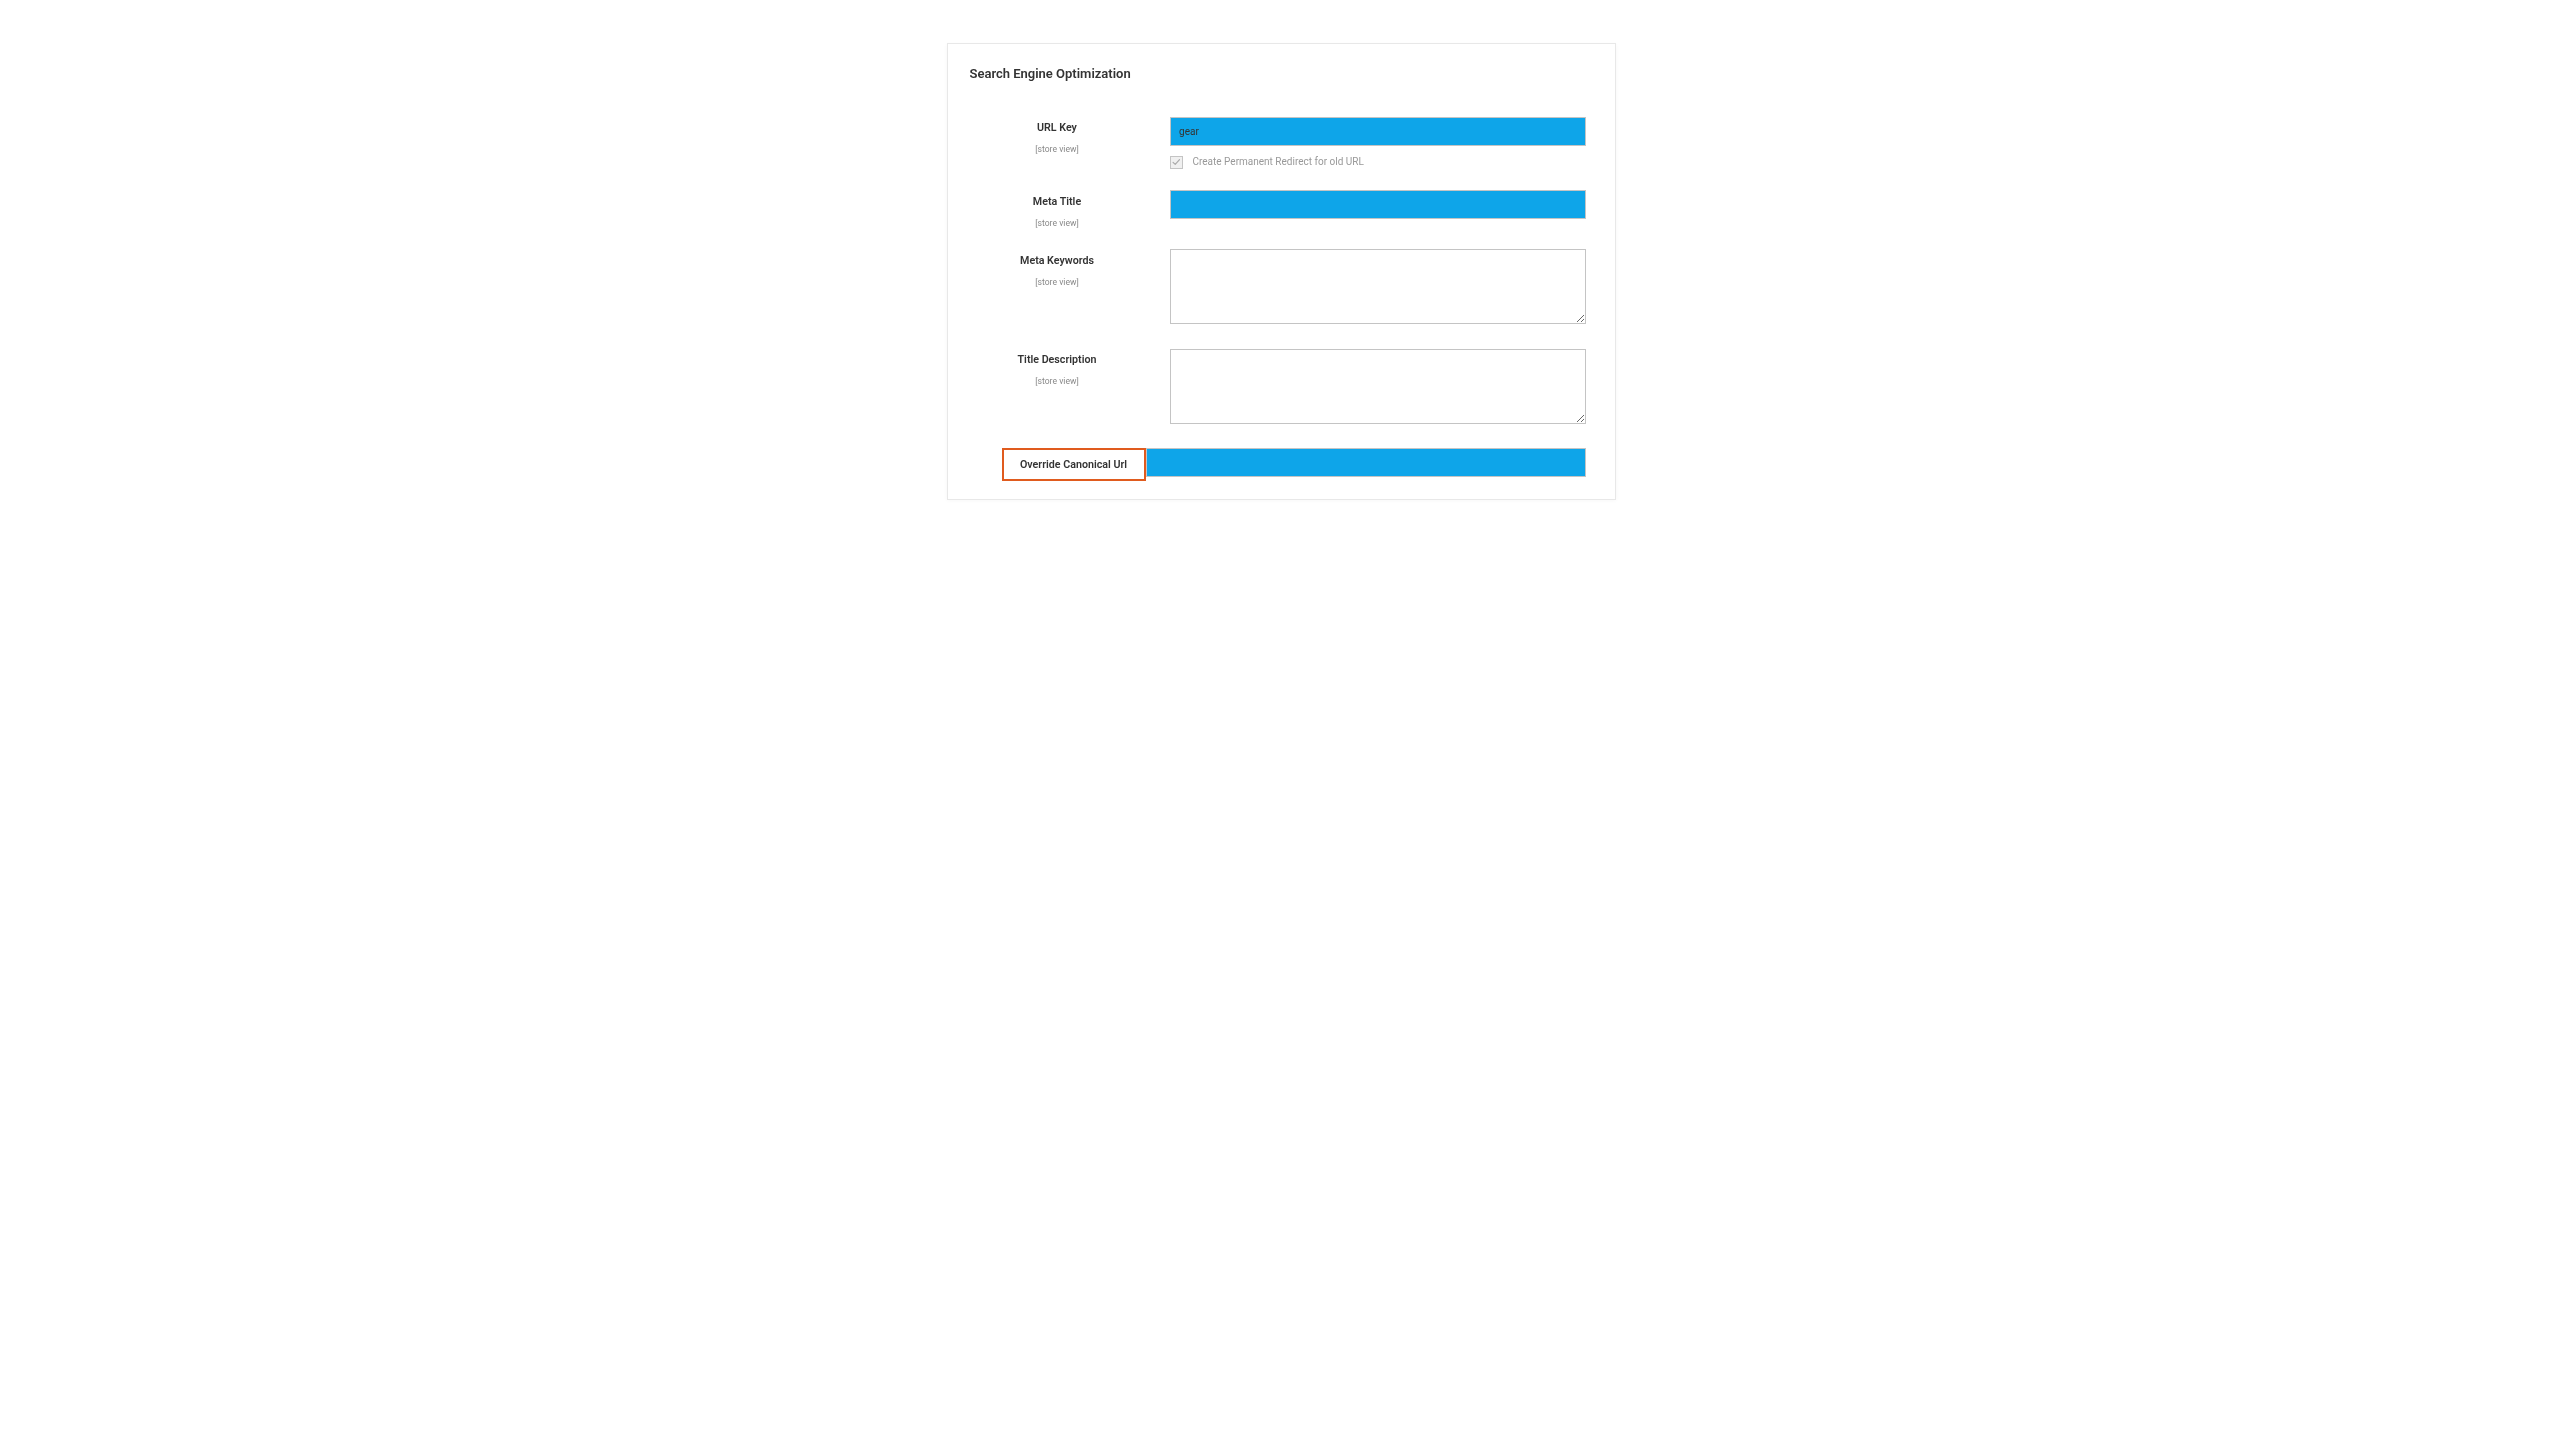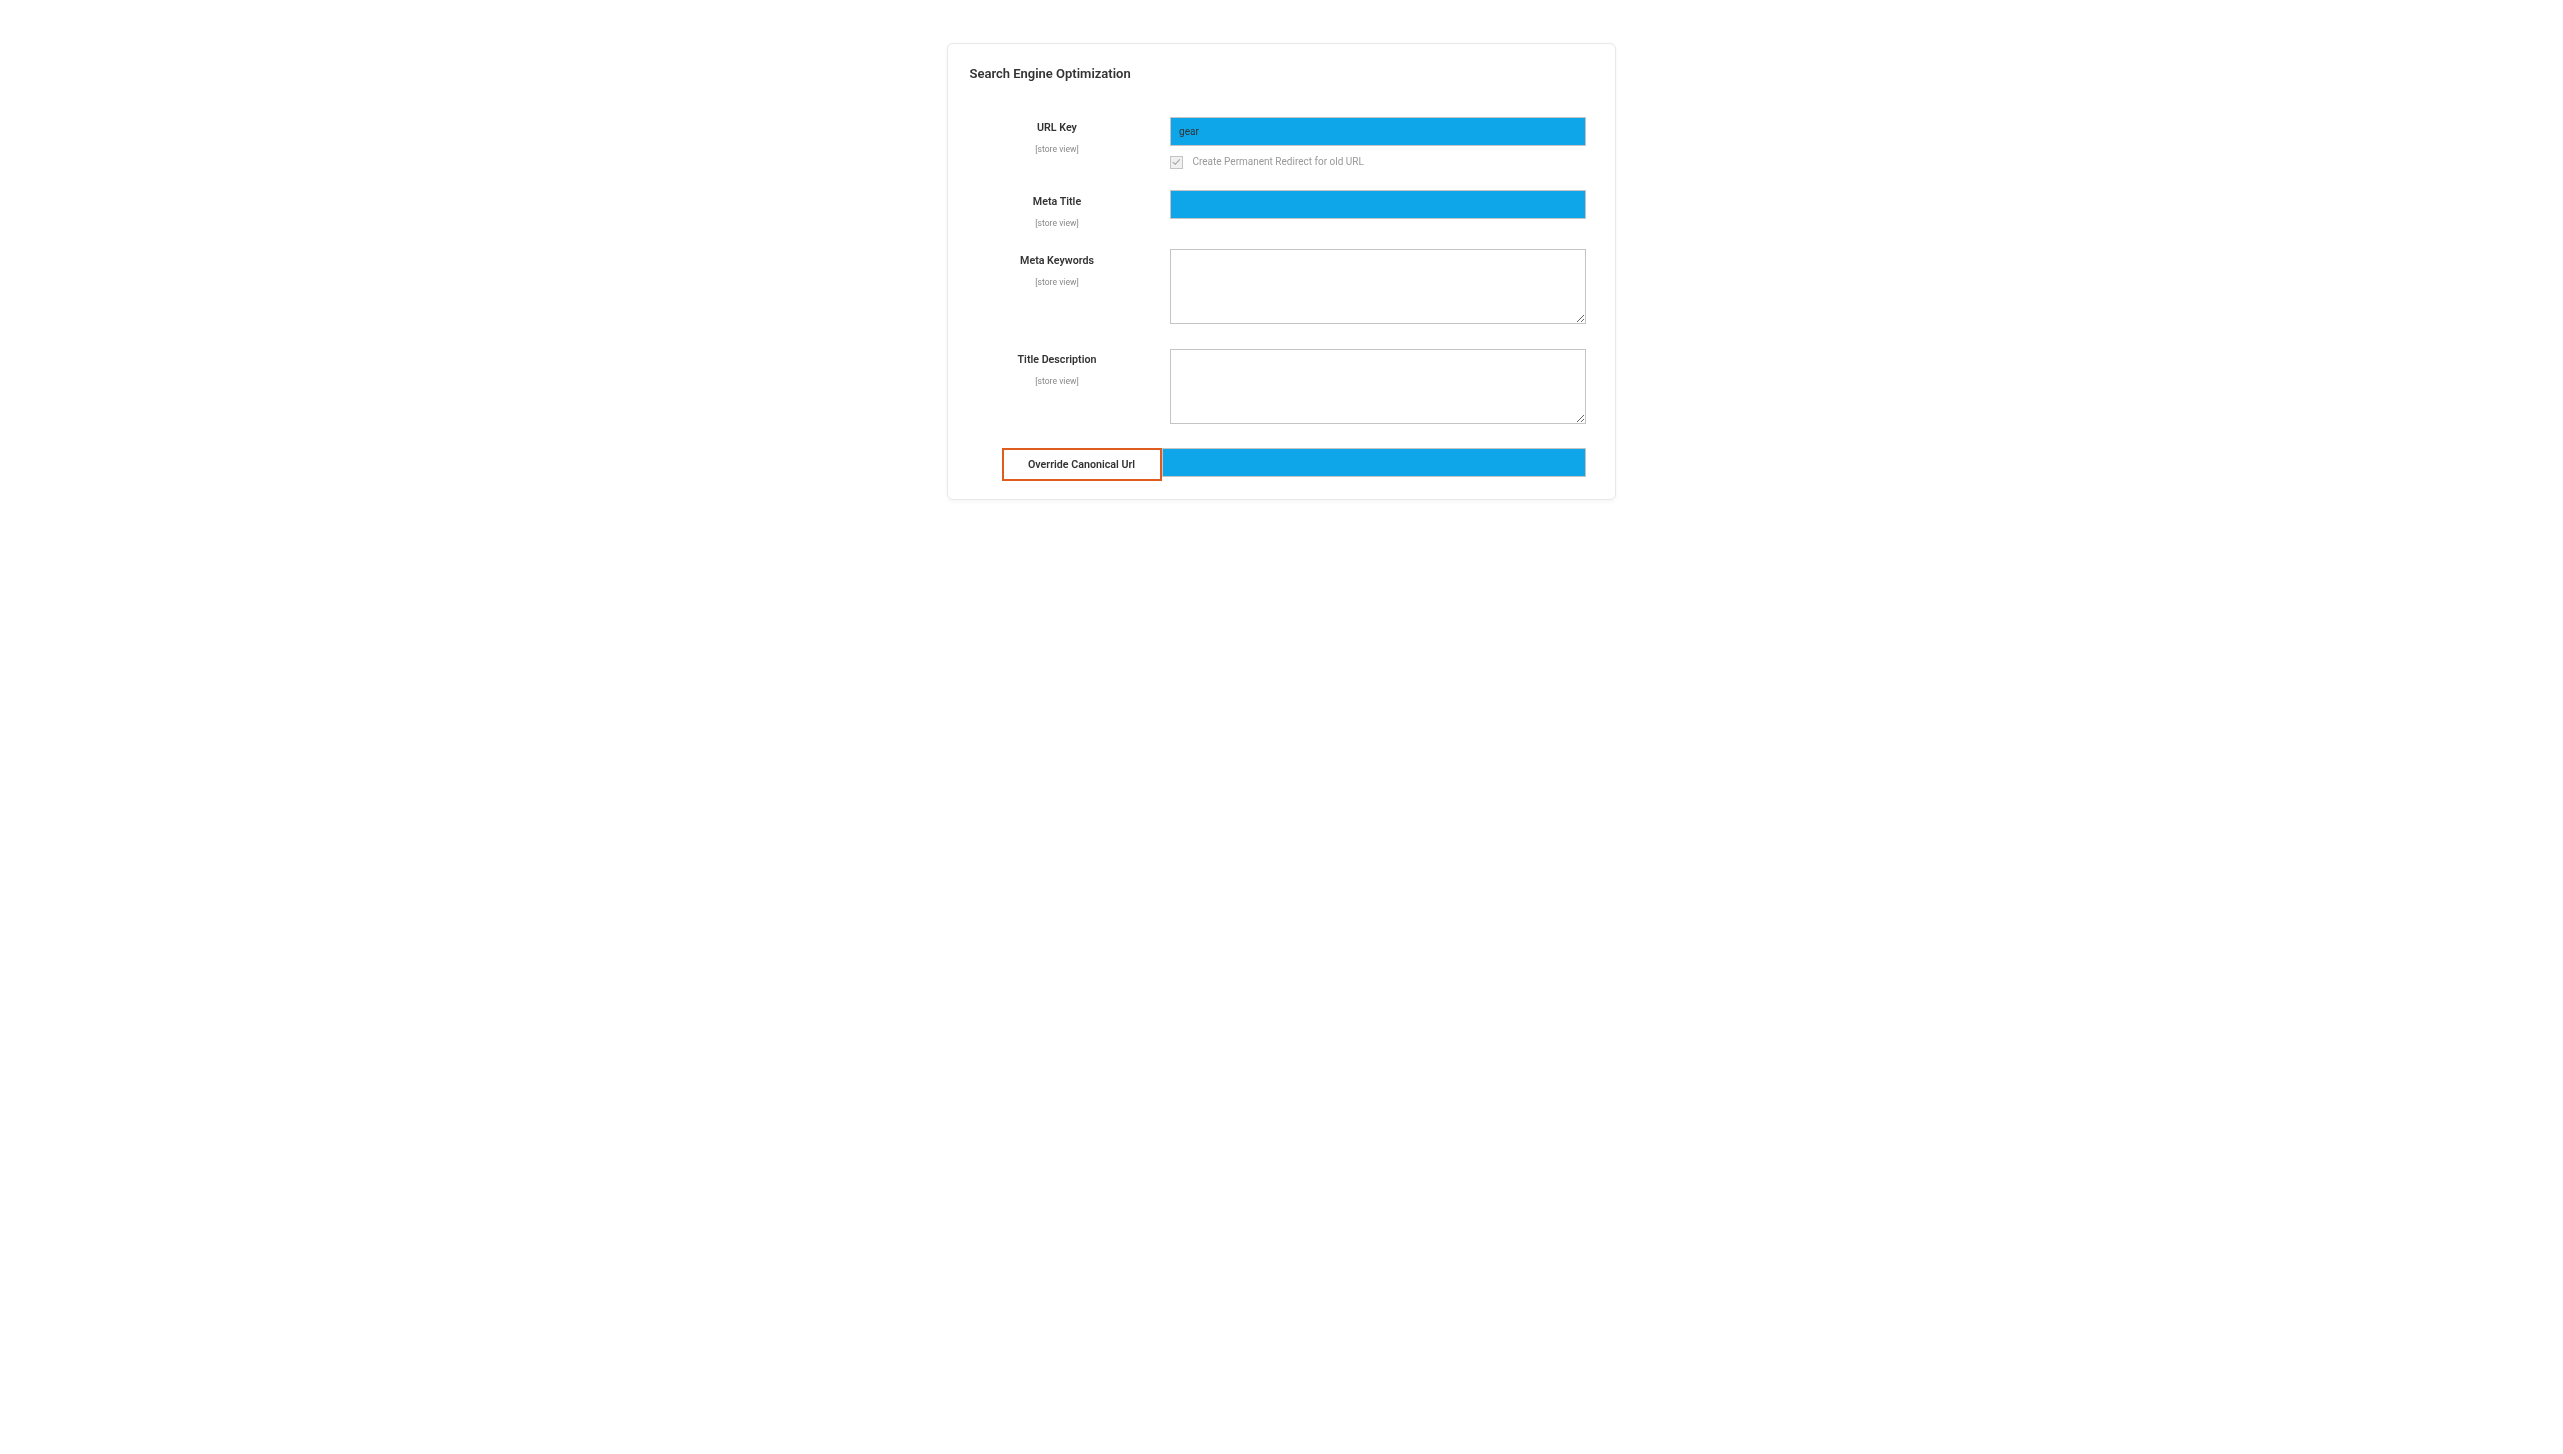--- a/index.html
+++ b/index.html
@@ -11,21 +11,21 @@
       font-family: -apple-system, BlinkMacSystemFont, "Segoe UI", Roboto, "Helvetica Neue", Arial, sans-serif;
       background: #ffffff;
       padding: 43px 0;
       display: flex;
       justify-content: center;
     }
     .panel {
       width: 669px;
       background: #ffffff;
       border: 0.7px solid #e8e8e8;
-      border-radius: 6px;
+      border-radius: 0;
       box-shadow: 0 1.4px 4.3px rgba(0,0,0,0.04);
       padding: 21.5px 29px 18px 21.5px;
     }
     .panel-title {
       font-size: 13px;
       font-weight: 600;
       color: #333333;
       margin-bottom: 36px;
     }
     .field-row {
@@ -40,21 +40,21 @@
       width: 200px;
       text-align: center;
       padding-right: 25px;
       padding-top: 3.6px;
       flex-shrink: 0;
     }
     .label-col.highlighted {
       text-align: center;
       padding-right: 0;
       margin-right: 0;
-      width: 160px;
+      width: 144px;
       margin-left: 32px;
       border: 2.1px solid #e05b1e;
       padding: 7.2px 5.7px;
     }
     .field-label {
       font-size: 10.7px;
       font-weight: 600;
       color: #333333;
       line-height: 1.3;
     }

